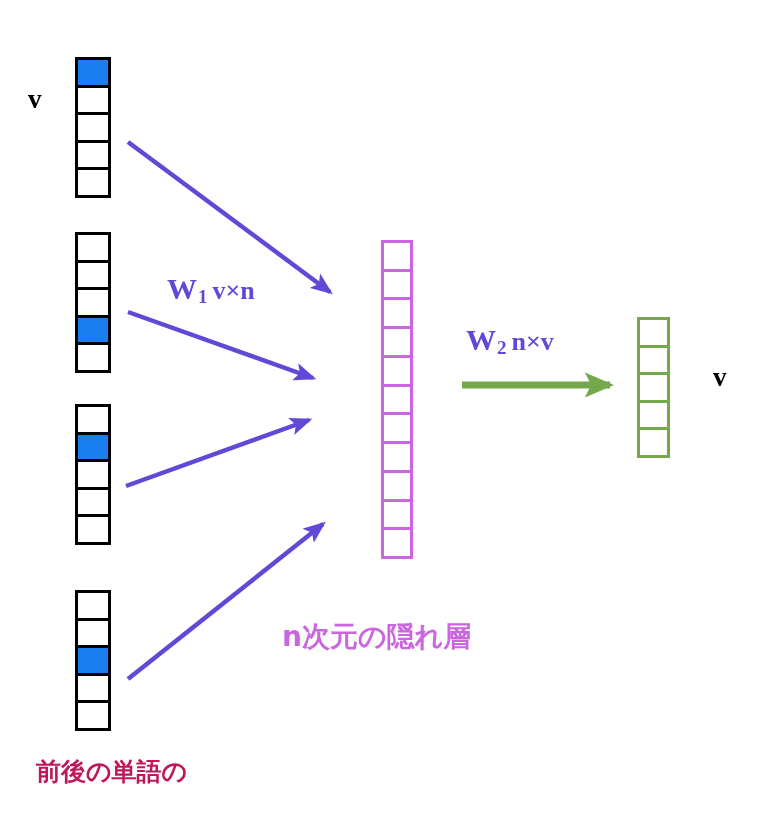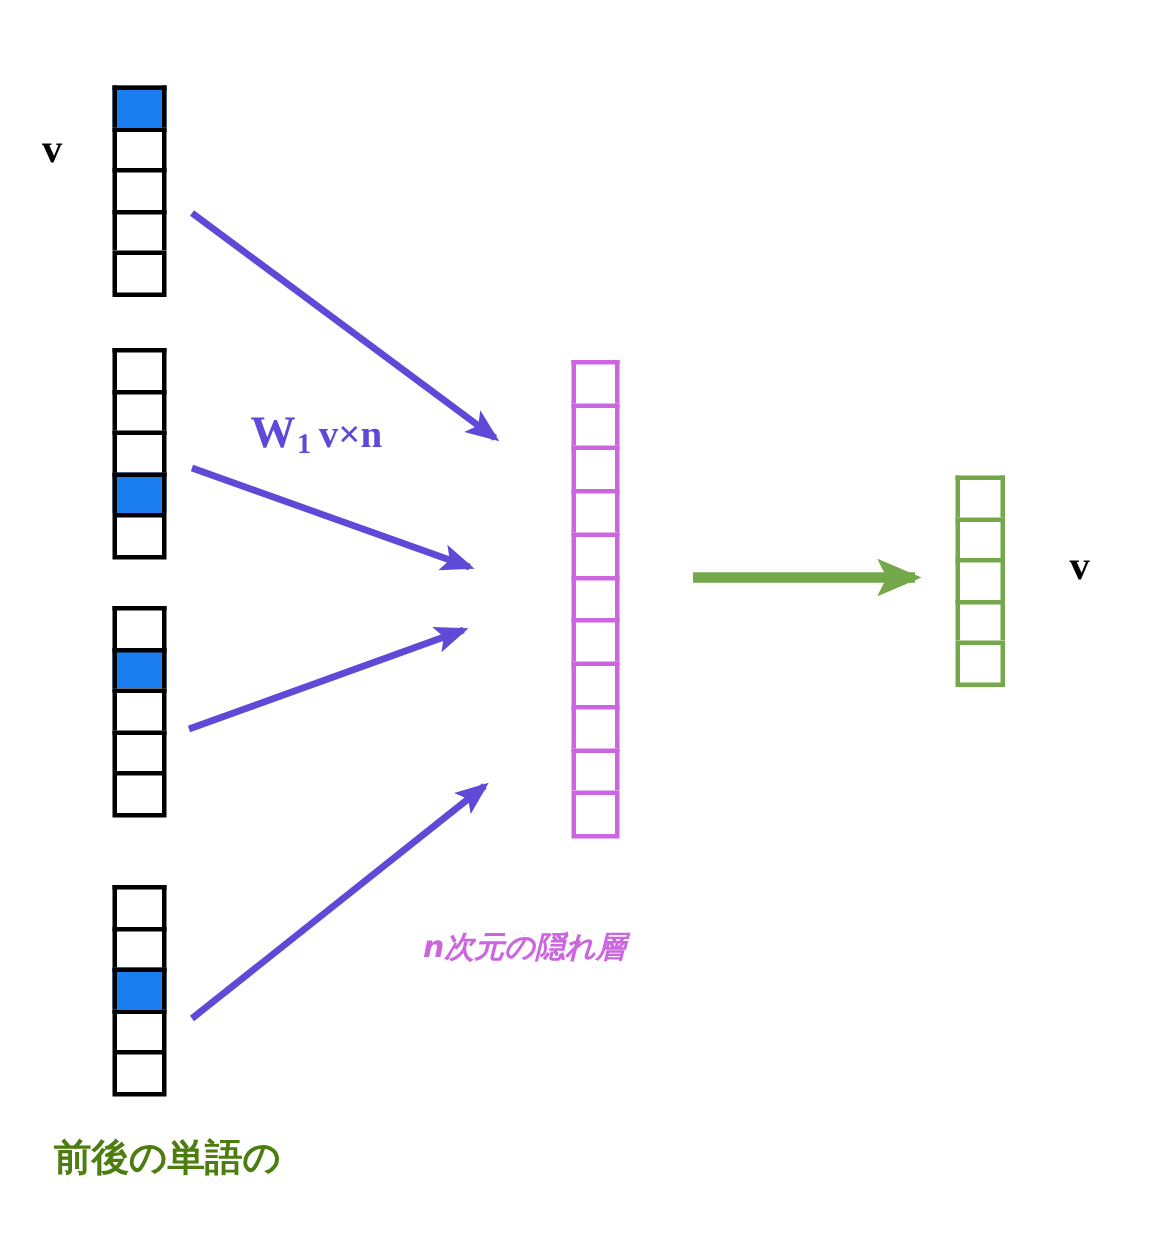--- a/index.html
+++ b/index.html
@@ -79,23 +79,23 @@
     padding-right: 5px;
   }
   .wlabel .dim { font-size: 26px; text-align: center; }
   .jlabel {
     position: absolute;
     font-family: "DejaVu Sans", "Liberation Sans", sans-serif;
     font-weight: bold;
     white-space: nowrap;
     line-height: 1.35;
   }
-  .jlabel.hidden-text { color: #cc66e0; font-size: 20px; font-style: italic; }
+  .jlabel.hidden-text { color: #cc66e0; font-size: 28px; }
   .jlabel.output-text { color: #74a84a; font-size: 29px; }
-  .jlabel.input-text  { color: #4d7c0f; font-size: 25px; }
+  .jlabel.input-text  { color: #be185d; font-size: 25px; }
   svg.arrows {
     position: absolute;
     left: 0; top: 0;
     width: 780px;
     height: 840px;
     overflow: visible;
   }
 </style>
 </head>
 <body>
@@ -161,20 +161,23 @@
       <div class="vcell"></div>
       <div class="vcell"></div>
       <div class="vcell"></div>
       <div class="vcell"></div>
       <div class="vcell"></div>
       <div class="vcell"></div>
       <div class="vcell"></div>
       <div class="vcell"></div>
     </div>
 
+  <div class="wlabel" style="left:466px; top:325px;">
+    <span class="big">W</span><span class="sub">2</span><span class="dim">n×v</span>
+  </div>
 
   <div class="vcol output-col" id="out" style="left:637px; top:317px; width:33px; height:141px;">
       <div class="vcell"></div>
       <div class="vcell"></div>
       <div class="vcell"></div>
       <div class="vcell"></div>
       <div class="vcell"></div>
     </div>
 
   <div class="vlabel" style="left:713px; top:364px;">v</div>

